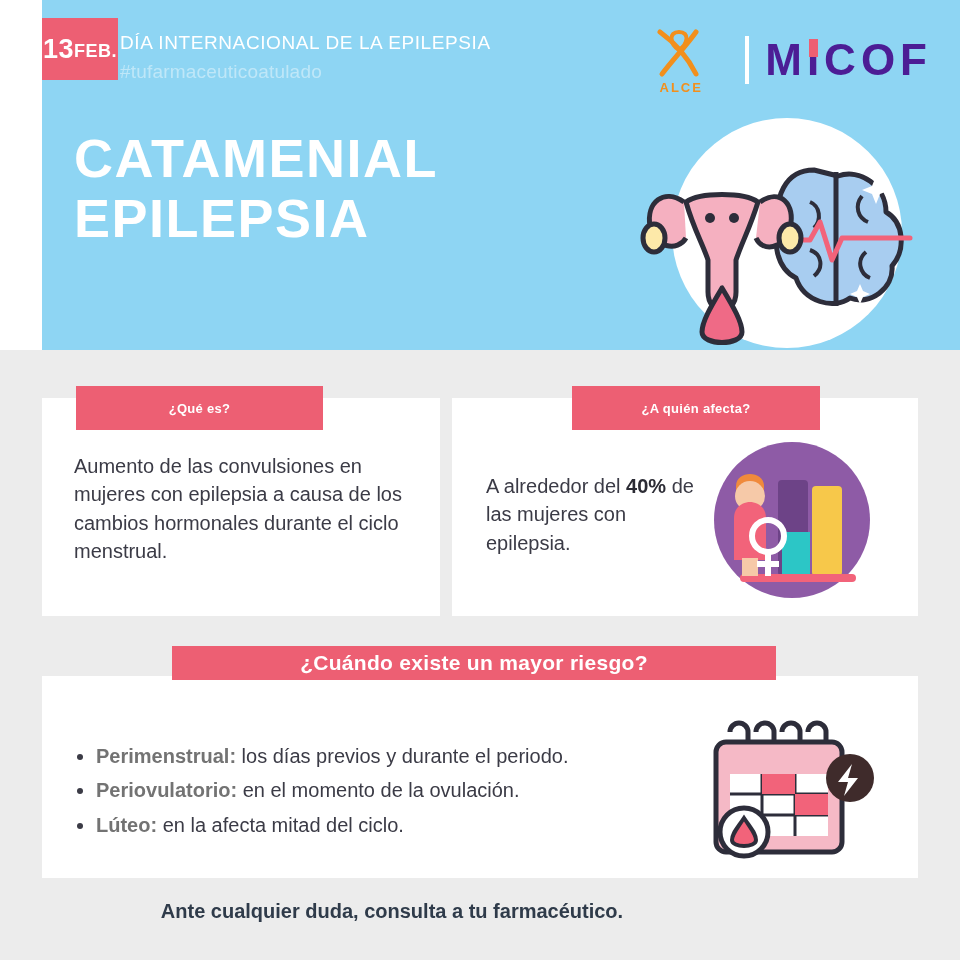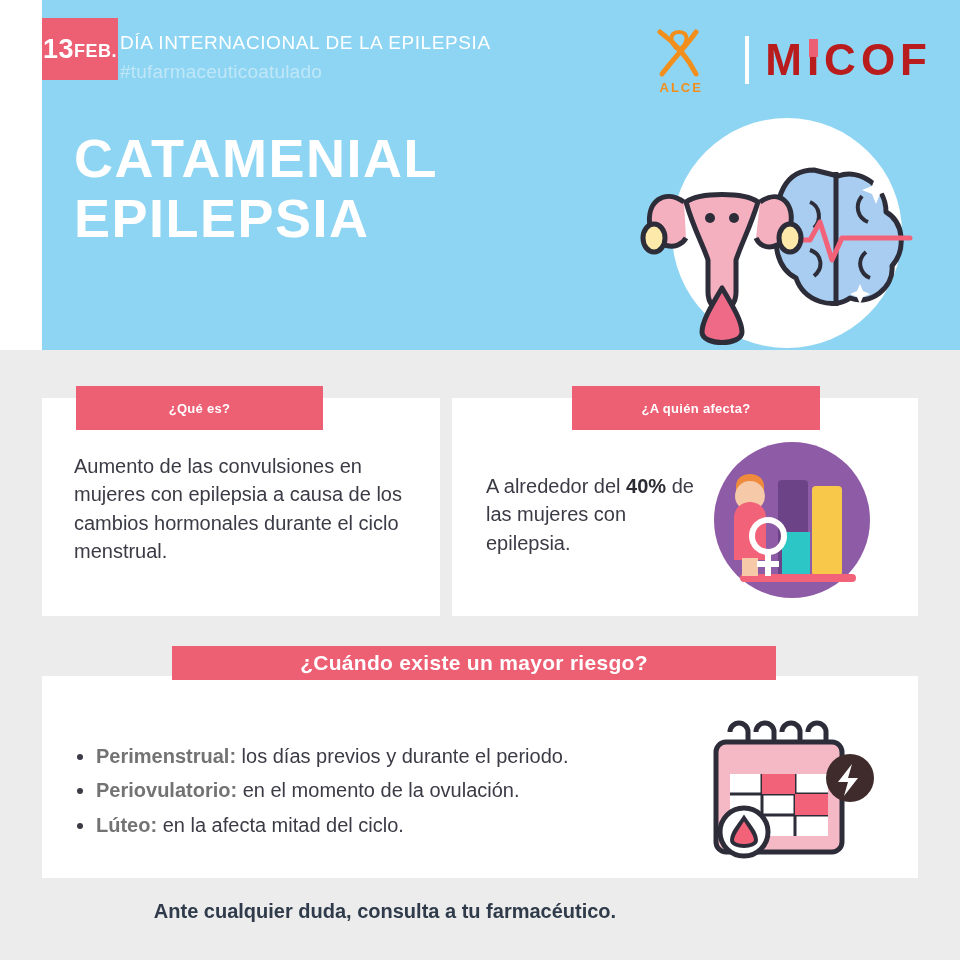--- a/index.html
+++ b/index.html
@@ -105,21 +105,21 @@
   }
   .logo-sep {
     width: 4px;
     height: 48px;
     background: #ffffff;
     margin: 0 16px;
   }
   .micof {
     font-size: 44px;
     font-weight: bold;
-    color: #b91c1c;
+    color: #4c1d95;
     letter-spacing: 5px;
     position: relative;
     display: flex;
     align-items: flex-end;
   }
   .micof .bar-accent {
     position: absolute;
     left: 44px;
     top: 4px;
     width: 9px;
@@ -214,21 +214,21 @@
   #list-risk b { color: #737373; }
 
   .calendar-illus {
     position: absolute;
     left: 690px; top: 714px;
     width: 200px; height: 160px;
   }
 
   .footer-note {
     position: absolute;
-    left: 4px; top: 900px;
+    left: 11px; top: 900px;
     width: 762px;
     text-align: center;
     font-size: 20px;
     font-weight: bold;
     color: #2f3b4a;
   }
 </style>
 </head>
 <body>
 

